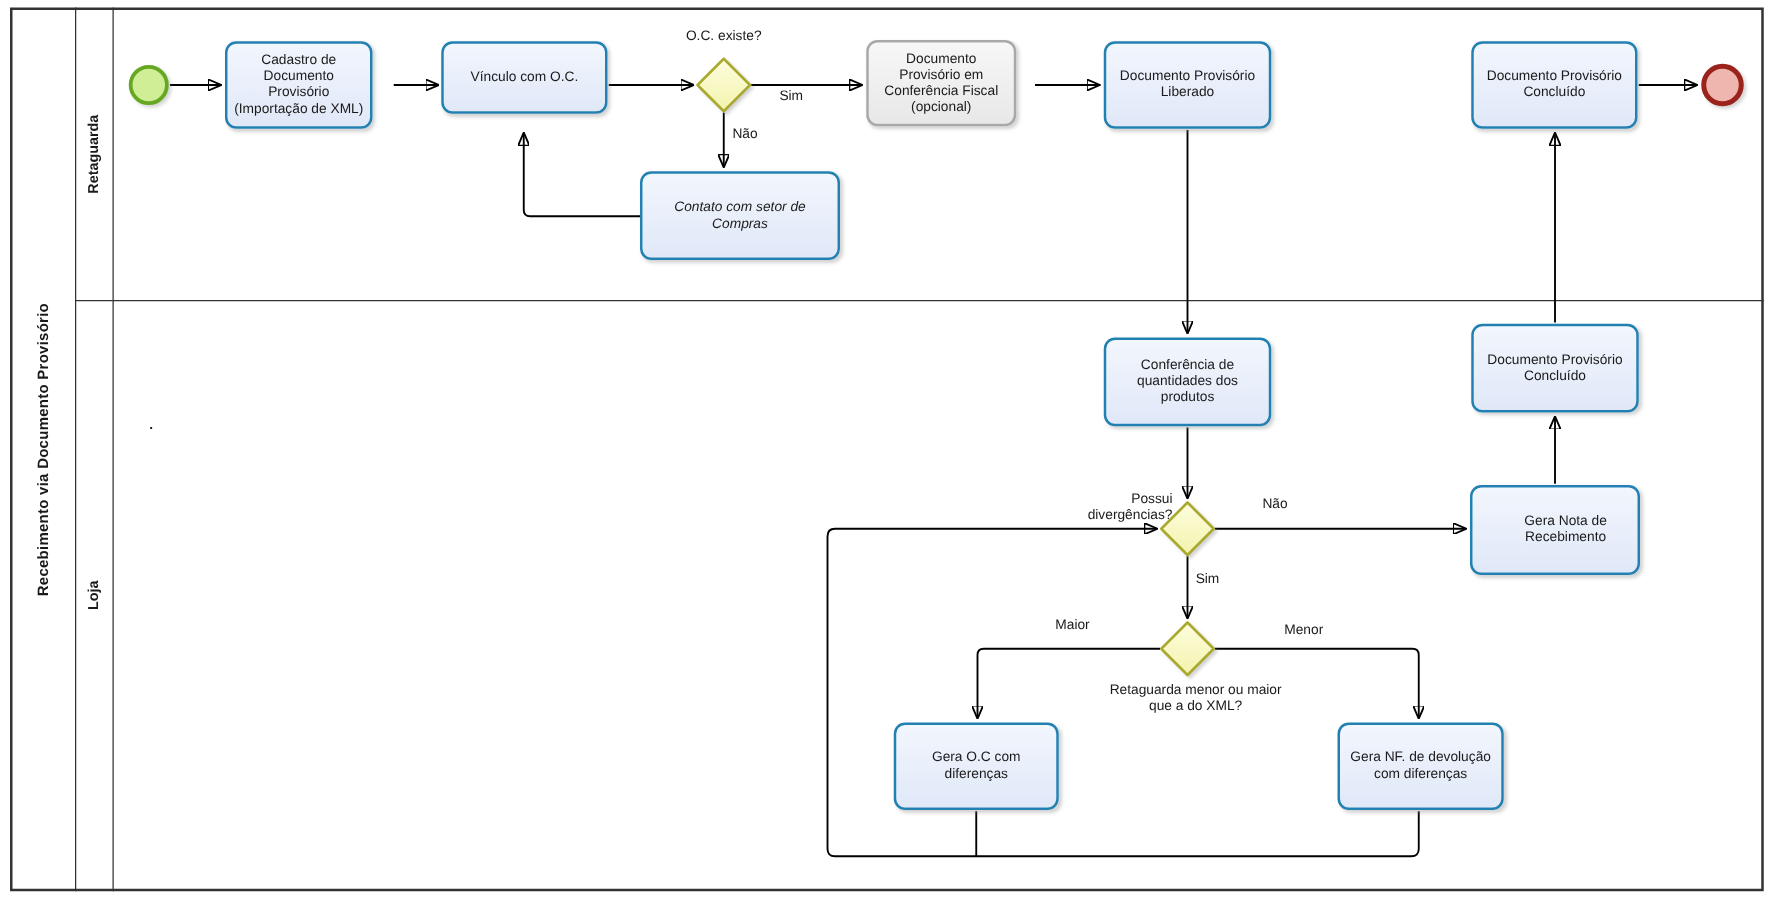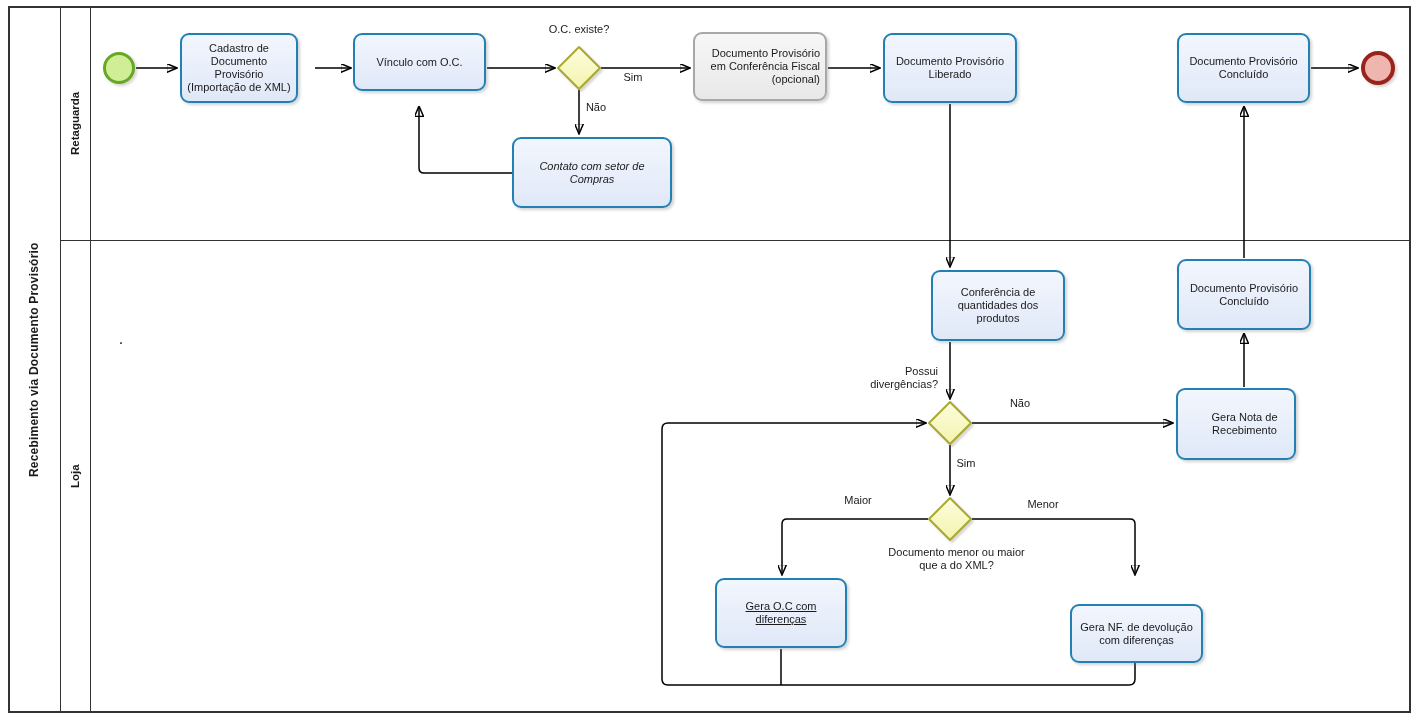--- a/index.html
+++ b/index.html
@@ -44,40 +44,40 @@
   .event{position:absolute;box-sizing:border-box;border-radius:50%;
     box-shadow:2px 2px 3px rgba(130,130,130,0.35);}
   #ev-start{left:103px;top:52px;width:32px;height:32px;border:3px solid #67a822;background:#cfee96;}
   #ev-end{left:1361px;top:51px;width:34px;height:34px;border:4px solid #9a231c;background:#efb6b0;}
 
   
   .elabel{position:absolute;font-size:11px;line-height:13px;text-align:center;}
   #lbl-oc-existe{left:528px;top:23px;width:102px;}
   #lbl-sim1{left:616px;top:71px;width:34px;}
   #lbl-nao1{left:578px;top:101px;width:36px;}
-  #lbl-possui{left:836px;top:365px;width:102px;text-align:right;}
+  #lbl-possui{left:836px;top:393px;width:102px;text-align:right;}
   #lbl-nao2{left:1000px;top:397px;width:40px;}
   #lbl-sim2{left:948px;top:457px;width:36px;}
   #lbl-maior{left:832px;top:494px;width:52px;}
   #lbl-menor{left:1017px;top:498px;width:52px;text-align:center;}
   #lbl-quantidade{left:886px;top:546px;width:141px;}
   #lbl-dot{left:116px;top:334px;width:10px;font-weight:bold;}
 
   
   #t-cadastro{left:180px;top:33px;width:118px;height:70px;}
   #t-vinculo{left:353px;top:33px;width:133px;height:58px;}
   #t-contato{left:512px;top:137px;width:160px;height:71px;font-style:italic;}
-  #t-fiscal{left:693px;top:32px;width:134px;height:69px;text-align:right;}
+  #t-fiscal{left:693px;top:32px;width:120px;height:69px;}
   #t-liberado{left:883px;top:33px;width:134px;height:70px;}
   #t-concluido-ret{left:1177px;top:33px;width:133px;height:70px;}
-  #t-conferencia{left:883px;top:270px;width:134px;height:71px;margin-left:48px;}
+  #t-conferencia{left:883px;top:270px;width:134px;height:71px;}
   #t-concluido-loja{left:1177px;top:259px;width:134px;height:71px;}
-  #t-gera-nota{left:1176px;top:388px;width:120px;height:72px;padding-left:22px;}
-  #t-gera-oc{left:715px;top:578px;width:132px;height:70px;text-decoration:underline;}
-  #t-gera-nf{left:1070px;top:604px;width:133px;height:59px;}
+  #t-gera-nota{left:1176px;top:388px;width:136px;height:72px;padding-left:22px;}
+  #t-gera-oc{left:715px;top:578px;width:132px;height:70px;}
+  #t-gera-nf{left:1070px;top:578px;width:133px;height:70px;}
 </style>
 </head>
 <body>
 
 <div id="stage">
 
   <div class="pool-border"></div>
   <div class="vline" style="left:60px;"></div>
   <div class="vline" style="left:90px;"></div>
   <div class="lane-divider"></div>
@@ -140,16 +140,16 @@
   <div class="task" id="t-gera-nf">Gera NF. de devolução com diferenças</div>
 
   <div class="elabel" id="lbl-oc-existe">O.C. existe?</div>
   <div class="elabel" id="lbl-sim1">Sim</div>
   <div class="elabel" id="lbl-nao1">Não</div>
   <div class="elabel" id="lbl-possui">Possui divergências?</div>
   <div class="elabel" id="lbl-nao2">Não</div>
   <div class="elabel" id="lbl-sim2">Sim</div>
   <div class="elabel" id="lbl-maior">Maior</div>
   <div class="elabel" id="lbl-menor">Menor</div>
-  <div class="elabel" id="lbl-quantidade">Documento menor ou maior que a do XML?</div>
+  <div class="elabel" id="lbl-quantidade">Retaguarda menor ou maior que a do XML?</div>
   <div class="elabel" id="lbl-dot">.</div>
 
 </div>
 
 </body></html>

